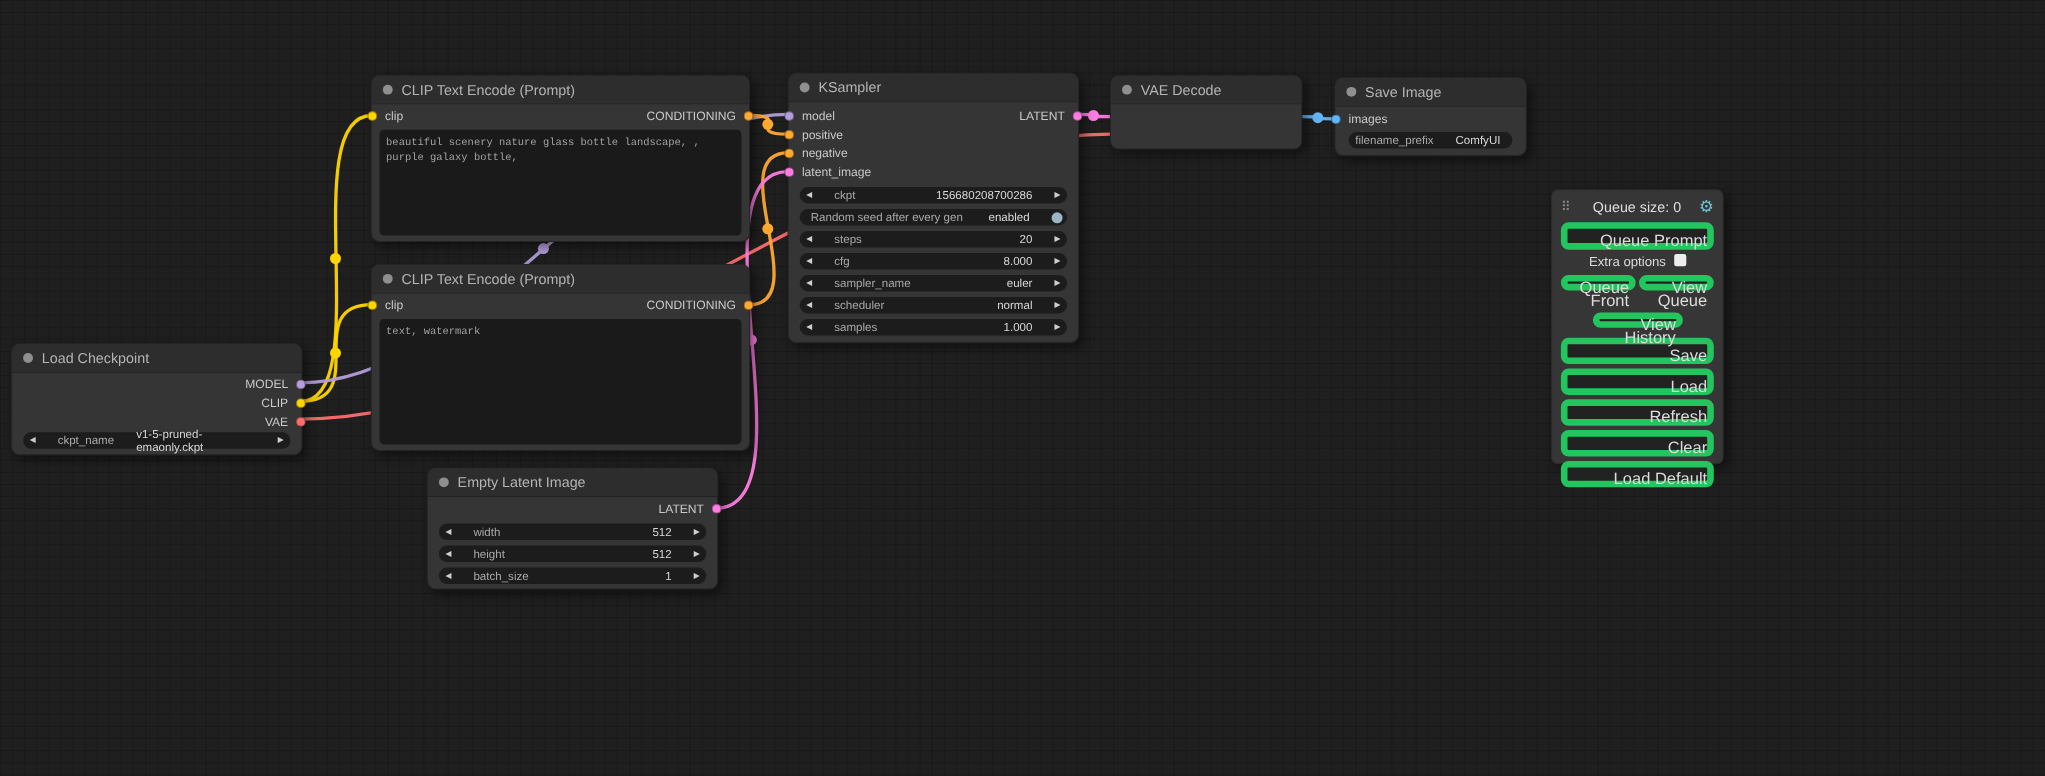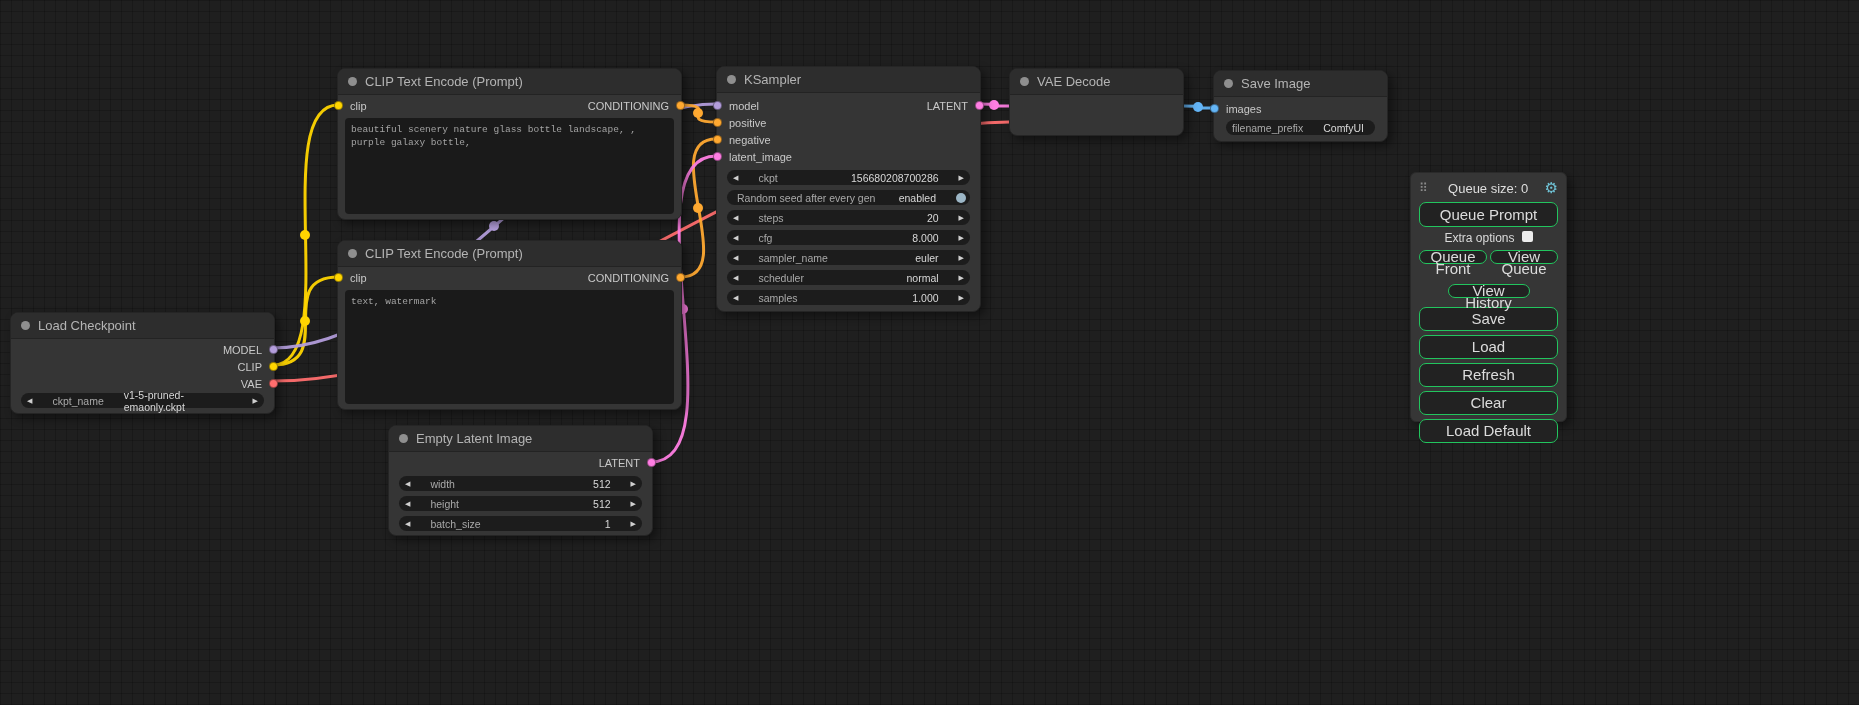--- a/index.html
+++ b/index.html
@@ -34,21 +34,21 @@
         align-items:center;padding:0 6px;font-size:10.5px;color:#a9a9a9;gap:20px;cursor:pointer}
   .wvalue{margin-left:auto;color:#d8d8d8}
   .warrow{font-size:7px;color:#cfcfcf;line-height:1}
   .knob{width:10px;height:10px;border-radius:50%;background:#9cb6c6;flex:none;margin-right:-2px}
   .queue-panel{position:absolute;left:1410px;top:172px;width:157px;height:250px;z-index:3;background:#363636;
         border:1px solid #2a2a2a;border-radius:6px;box-shadow:4px 4px 10px rgba(0,0,0,.45);padding:4px 8px}
   .qp-header{display:flex;align-items:center;height:22px;color:#dedede;font-size:13px}
   .drag-handle{color:#8a8a8a;font-size:12px;margin-right:4px;cursor:grab}
   .qp-title{flex:1;text-align:center}
   .gear{color:#6fc3d6;font-size:15px;cursor:pointer}
-  .btn{background:#222;border:1px solid #22c55e;border-radius:7px;color:#dcdcdc;text-align:center;cursor:pointer}
+  .btn{background:#222;border:6px solid #22c55e;border-radius:7px;color:#dcdcdc;text-align:right;cursor:pointer}
   .btn-large{height:25px;font-size:15px;line-height:23px;margin-top:3px}
   .extra-row{display:flex;align-items:flex-start;justify-content:center;gap:7px;height:17px;margin-top:4px;
         color:#dadada;font-size:12px}
   .checkbox{width:11px;height:11px;background:#ededed;border-radius:2px;cursor:pointer}
   .small-row{display:flex;gap:3px;margin-top:2px}
   .btn-small{height:14px;font-size:15px;line-height:12px;border-radius:7px;flex:1}
   .btn-history{display:block;width:82px;margin:20px auto 0}
   .btn-group{margin-top:9px}
   .btn-action{height:24px;font-size:15px;line-height:22px;margin-top:4px}
 </style>

